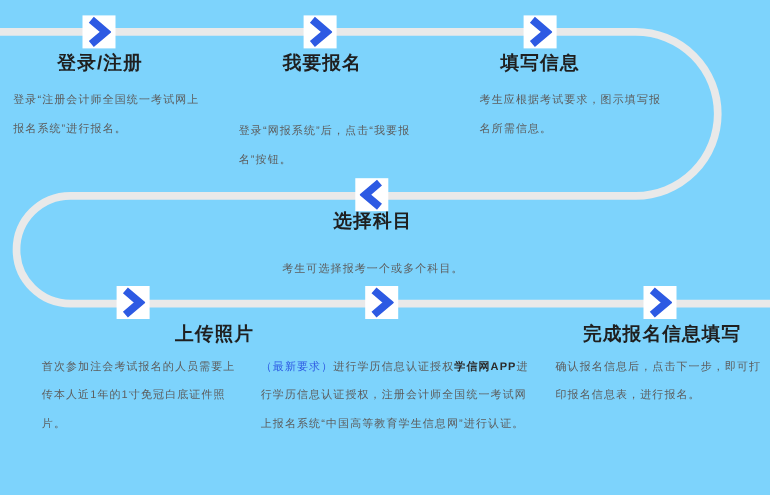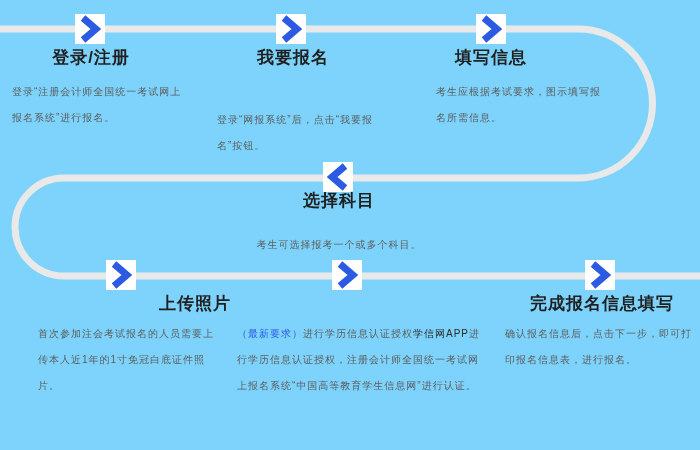--- a/index.html
+++ b/index.html
@@ -47,21 +47,21 @@
     color: #5c5c5c;
     text-align: left;
     z-index: 3;
   }
   .step-body.centered {
     transform: translateX(-50%);
     white-space: nowrap;
     text-align: center;
   }
   .accent-text { color: #2d5ae3; }
-  .bold-text { font-weight: 400; color: #2b2b2b; }
+  .bold-text { font-weight: 700; color: #2b2b2b; }
 
   
   #chev-1 { left: 75px;  top: 14px; }
   #chev-2 { left: 276px; top: 14px; }
   #chev-3 { left: 476px; top: 14px; }
   #chev-4 { left: 323px; top: 162px; }
   #chev-5 { left: 106px; top: 260px; }
   #chev-6 { left: 332px; top: 260px; }
   #chev-7 { left: 585px; top: 260px; }
 

